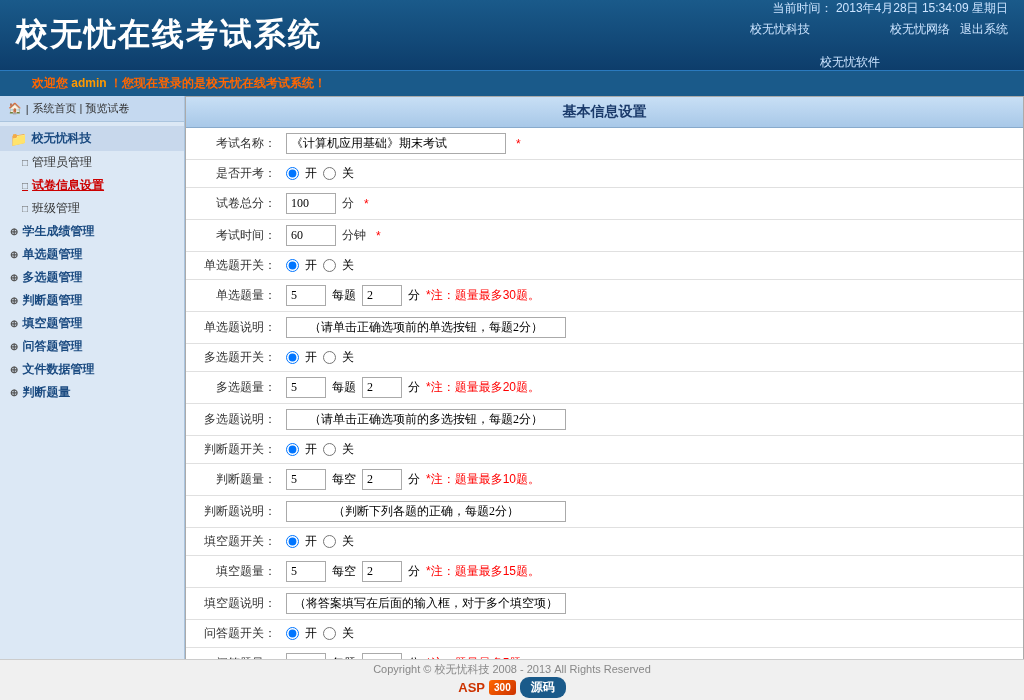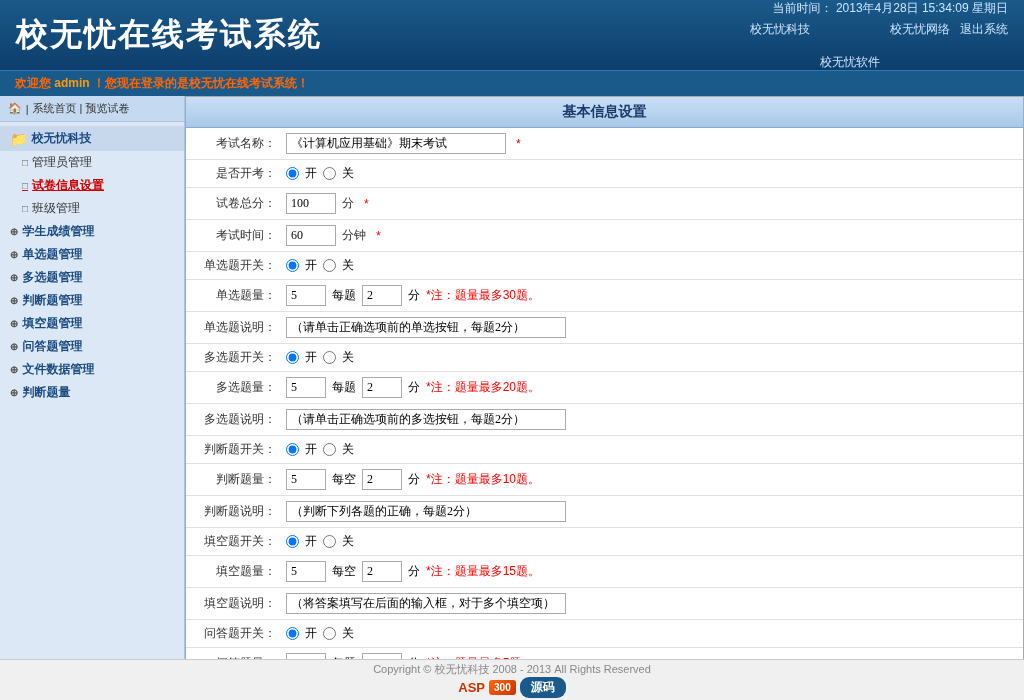--- a/index.html
+++ b/index.html
@@ -16,21 +16,21 @@
       height: 70px;
     }
     #header h1 { font-size: 32px; font-weight: bold; color: white; letter-spacing: 2px; }
     #header .right-info { font-size: 12px; color: #cce4ff; text-align: right; }
     #header .right-info .time { margin-bottom: 4px; }
 
     
     #topnav {
       background: #1a5a8a;
       color: white;
-      padding: 4px 15px;
+      padding: 4px 32px;
       display: flex;
       justify-content: space-between;
       align-items: center;
       font-size: 12px;
       border-top: 1px solid #2a7abf;
     }
     #topnav .welcome { color: #cce4ff; }
     #topnav .welcome span { color: #ff6600; font-weight: bold; }
 
     
@@ -139,20 +139,21 @@
     .form-value input[type="radio"] { margin: 0; }
     .required { color: red; margin-left: 4px; }
     .note-red { color: red; font-size: 12px; }
     .unit { color: #333; }
     .desc-input {
       border: 1px solid #aaa;
       padding: 2px 4px;
       font-size: 12px;
       font-family: SimSun, '宋体', Arial, sans-serif;
       width: 280px;
+      text-align: center;
     }
 
     
     #footer {
       background: #f0f0f0;
       text-align: center;
       font-size: 11px;
       color: #888;
       padding: 3px;
       border-top: 1px solid #ccc;

